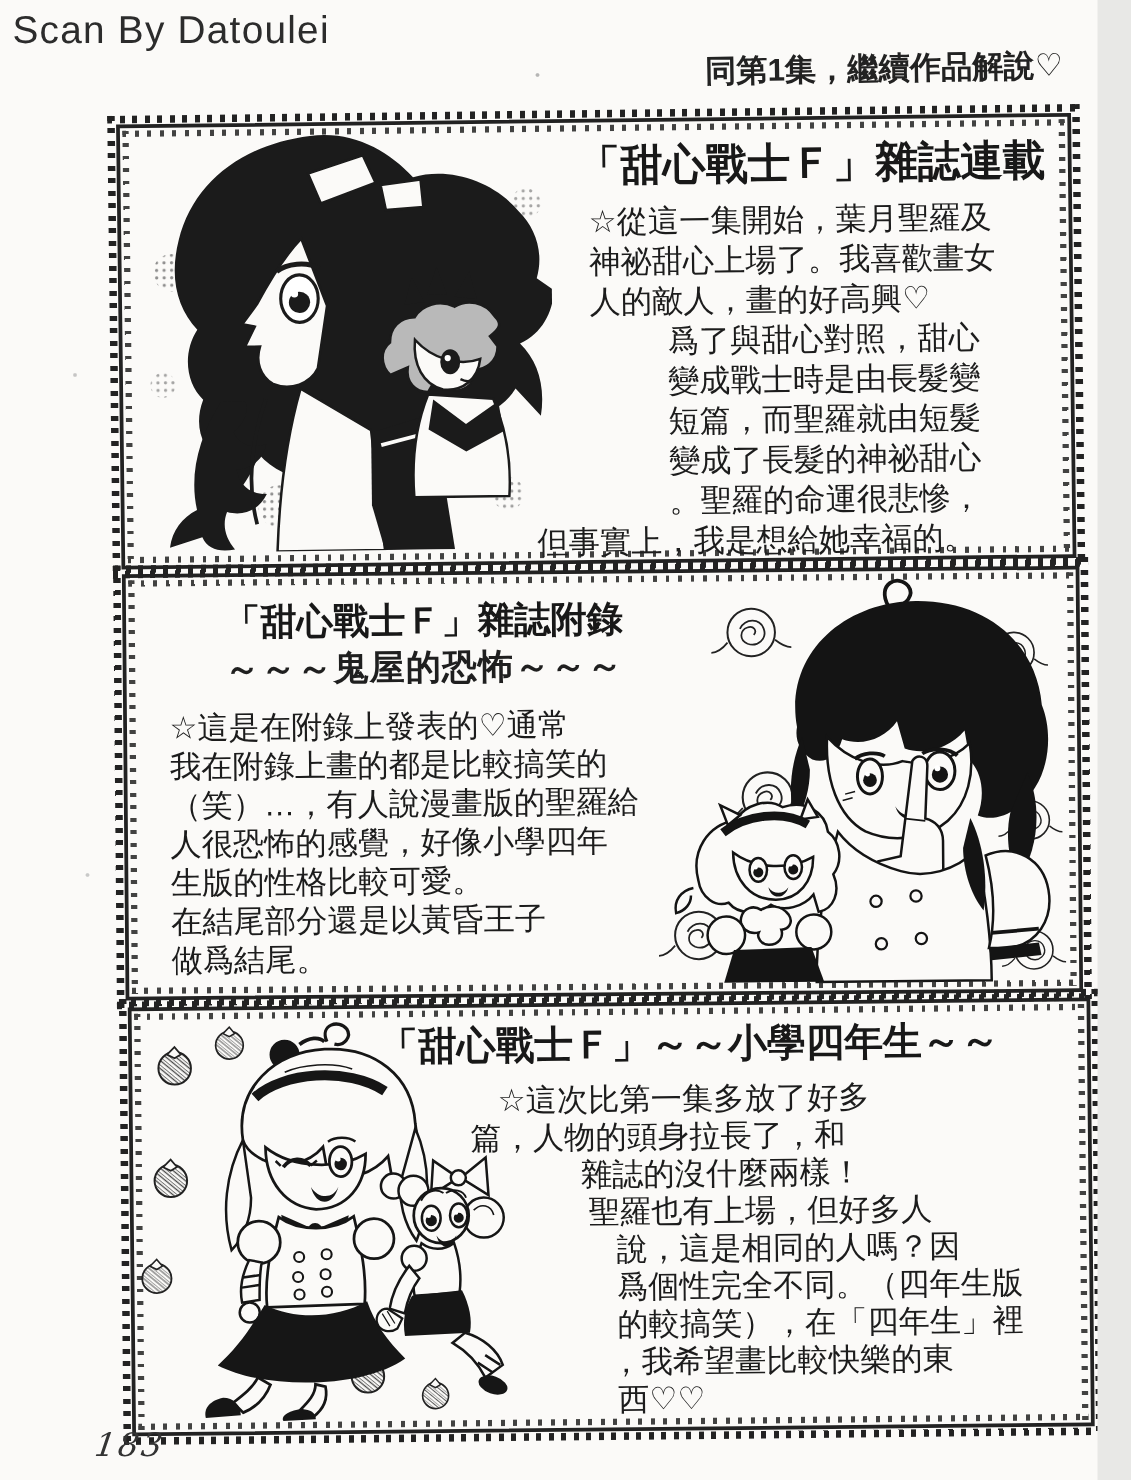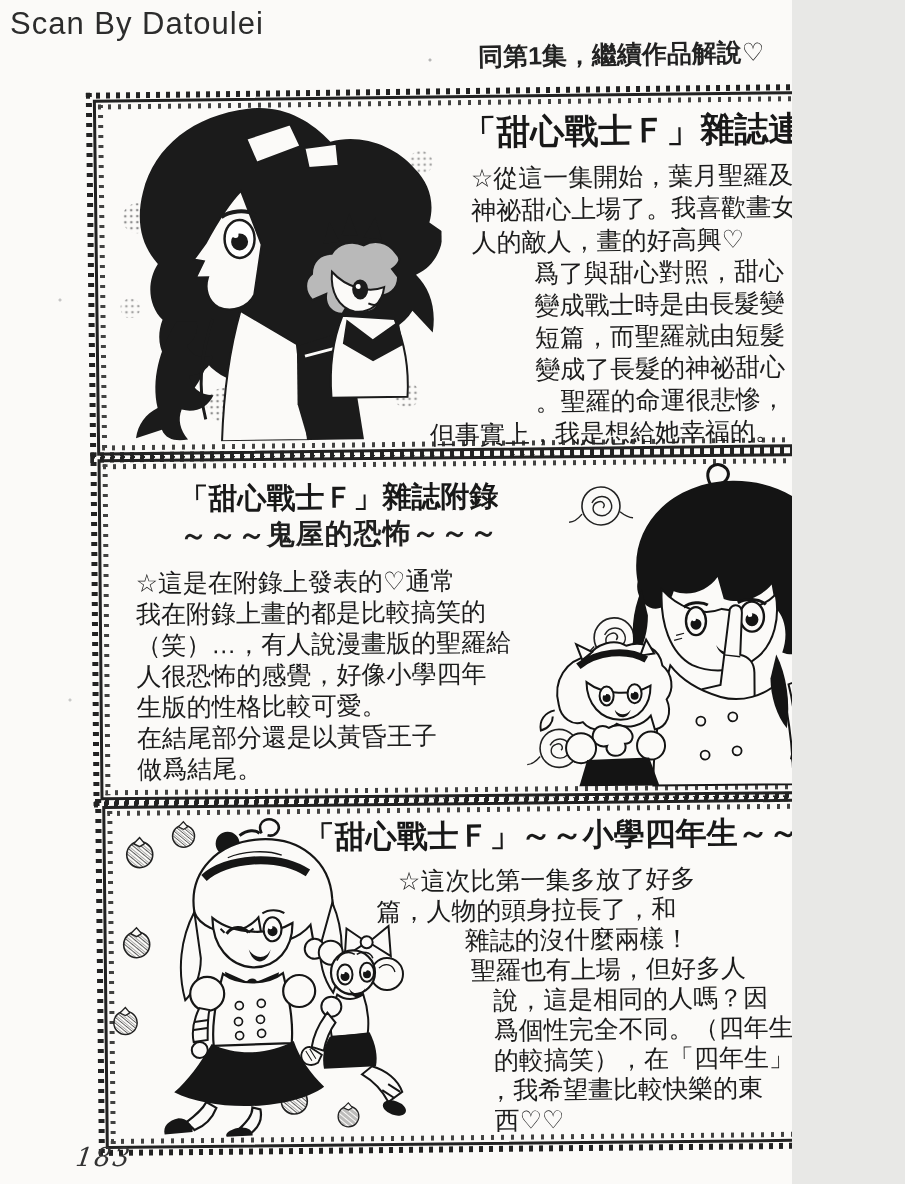--- a/index.html
+++ b/index.html
@@ -1,17 +1,17 @@
 <!DOCTYPE html>
 <html><head>
 <meta charset="utf-8">
 <style>
   html,body{margin:0;padding:0;background:#e8e8e6;}
   #page{
-    position:relative;width:792px;height:1184px;overflow:hidden;
+    position:relative;width:878px;height:1184px;overflow:hidden;
     background:#fbfaf8;
     font-family:"Liberation Sans","DejaVu Sans",sans-serif;
     color:#1f1f1f;
   }
   
   #page::after{
     content:"";position:absolute;inset:0;pointer-events:none;
     background:
       radial-gradient(circle 2px at 430px 60px,#9a9a9a 0 1px,transparent 2px),
       radial-gradient(circle 2px at 60px 300px,#b0b0b0 0 1px,transparent 2px),

